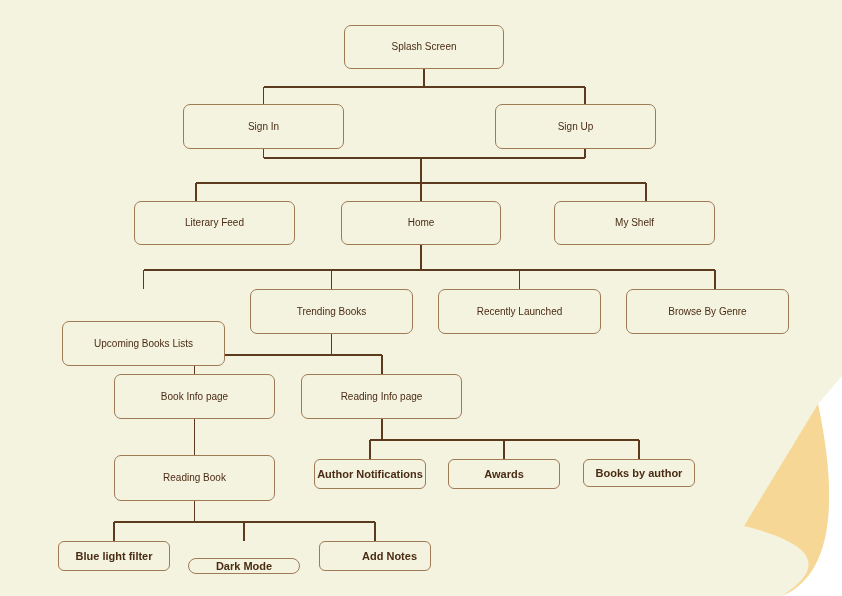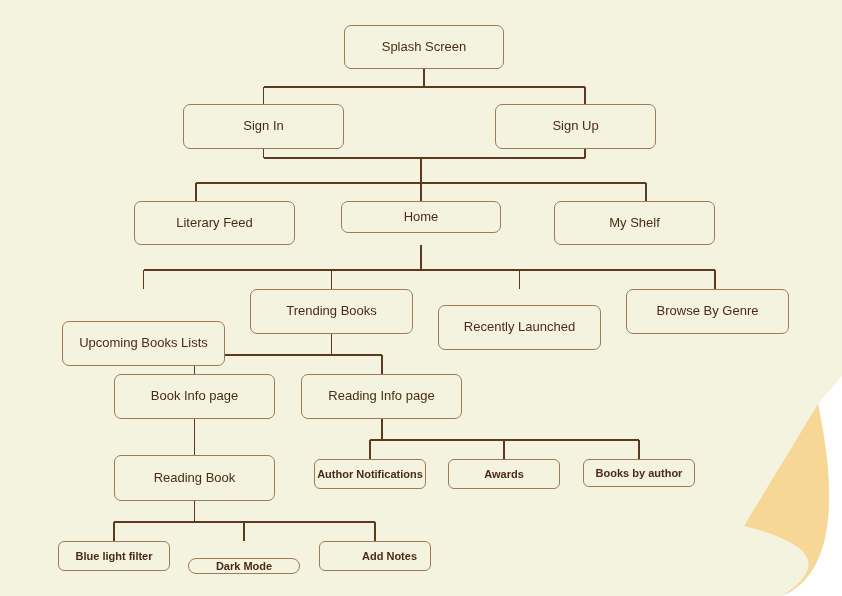--- a/index.html
+++ b/index.html
@@ -29,21 +29,21 @@
     border-radius: 7px;
     display: flex;
     align-items: center;
     justify-content: center;
     color: #4a2c14;
     text-align: center;
     line-height: 1.15;
     z-index: 3;
   }
   .node.lg {
-    font-size: 13px;
+    font-size: 10px;
     font-weight: 400;
   }
   .node.sm {
     font-size: 11px;
     font-weight: bold;
     border-radius: 6px;
   }
   .node span { pointer-events: none; }
 
   
@@ -113,33 +113,33 @@
       </div>
       <div class="node lg" style="left: 183px; top: 104px; width: 161px; height: 45px;">
         <span>Sign In</span>
       </div>
       <div class="node lg" style="left: 495px; top: 104px; width: 161px; height: 45px;">
         <span>Sign Up</span>
       </div>
       <div class="node lg" style="left: 134px; top: 201px; width: 161px; height: 44px;">
         <span>Literary Feed</span>
       </div>
-      <div class="node lg" style="left: 341px; top: 201px; width: 160px; height: 32px;">
+      <div class="node lg" style="left: 341px; top: 201px; width: 160px; height: 44px;">
         <span>Home</span>
       </div>
       <div class="node lg" style="left: 554px; top: 201px; width: 161px; height: 44px;">
         <span>My Shelf</span>
       </div>
       <div class="node lg" style="left: 62px; top: 289px; width: 163px; height: 45px; margin-top: 32px;">
         <span>Upcoming Books Lists</span>
       </div>
       <div class="node lg" style="left: 250px; top: 289px; width: 163px; height: 45px;">
         <span>Trending Books</span>
       </div>
-      <div class="node lg" style="left: 438px; top: 289px; width: 163px; height: 45px; margin-top: 16px;">
+      <div class="node lg" style="left: 438px; top: 289px; width: 163px; height: 45px;">
         <span>Recently Launched</span>
       </div>
       <div class="node lg" style="left: 626px; top: 289px; width: 163px; height: 45px;">
         <span>Browse By Genre</span>
       </div>
       <div class="node lg" style="left: 114px; top: 374px; width: 161px; height: 45px;">
         <span>Book Info page</span>
       </div>
       <div class="node lg" style="left: 301px; top: 374px; width: 161px; height: 45px;">
         <span>Reading Info page</span>

